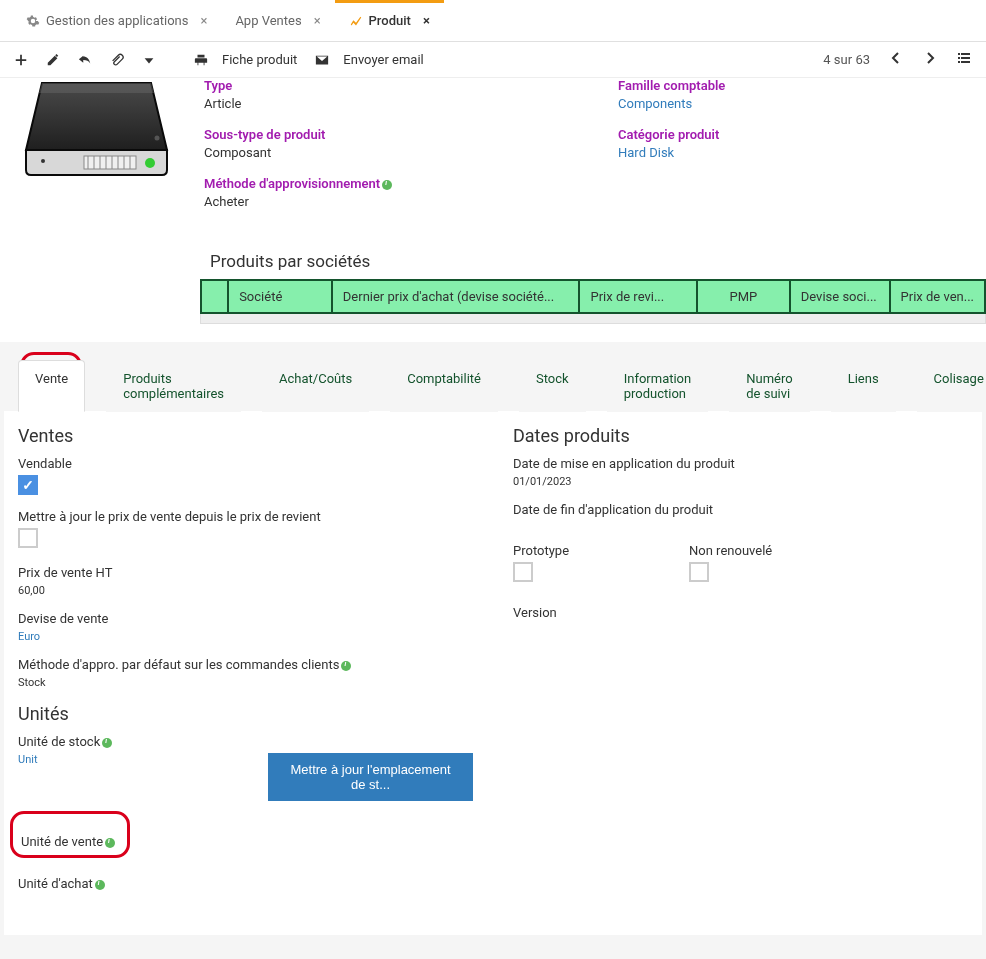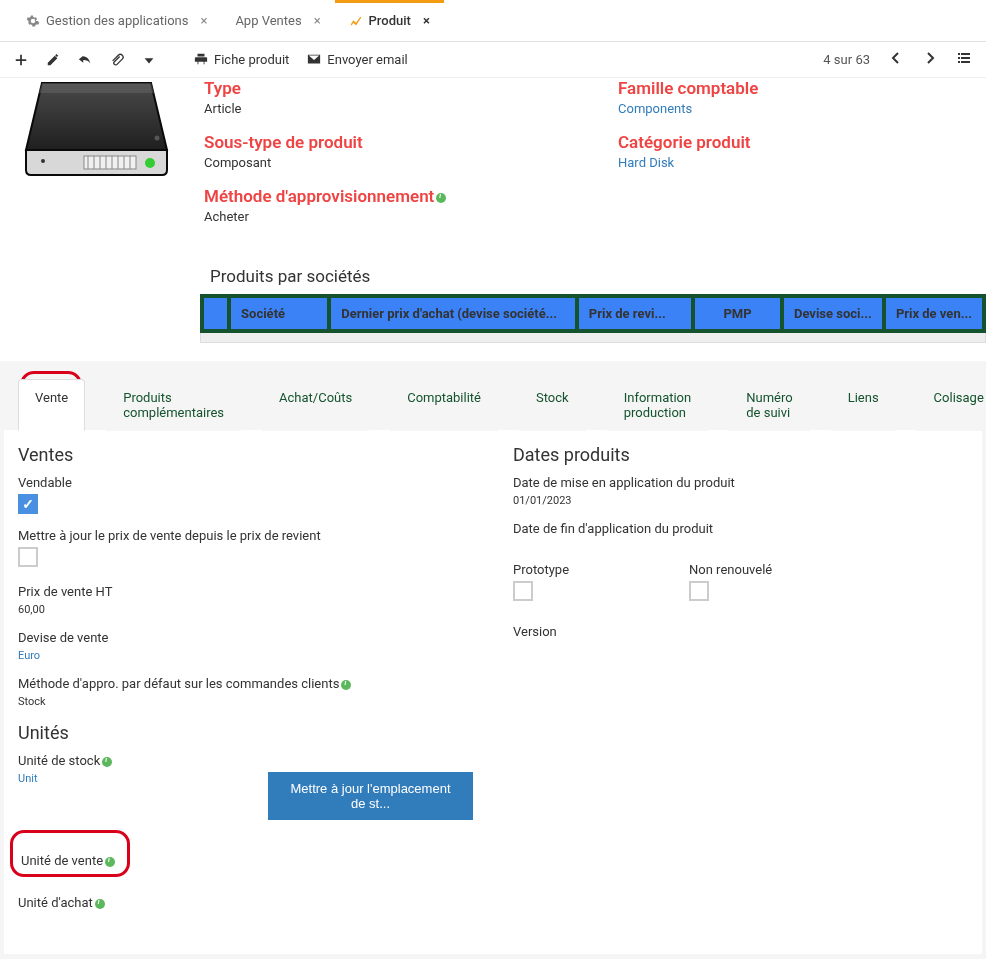--- a/index.html
+++ b/index.html
@@ -57,21 +57,22 @@
     display: flex;
     align-items: center;
     padding: 8px 14px;
     gap: 18px;
     border-bottom: 1px solid #eee;
   }
   .tb-icon {
     color: #333;
     cursor: pointer;
     display:inline-flex;
-    gap:6px;
+    align-items:center;
+    gap:14px;
   }
   .toolbar-right {
     margin-left: auto;
     display: flex;
     align-items: center;
     gap: 18px;
   }
   .pager-text { color: #555; }
   .chev { width:16px;height:16px; cursor:pointer; }
   
@@ -89,23 +90,23 @@
     padding-left: 30px;
     padding-top: 0;
   }
   .row2 {
     display: flex;
     gap: 60px;
   }
   .col { flex: 1; }
   .label {
     font-weight: 600;
-    color: #ef4444;
+    color: #a21caf;
     margin-bottom: 3px;
-    font-size: 17px;
+    font-size: 13px;
   }
   .value {
     color: #333;
     margin-bottom: 16px;
     font-size: 13px;
   }
   .value.link { color: #317cbb; cursor:pointer; }
   .info-dot {
     display: inline-block;
     width: 10px;
@@ -137,25 +138,25 @@
     padding: 0 0 8px 10px;
     font-weight: 400;
   }
   table.grid {
     width: 100%;
     border-collapse: collapse;
     border: 1px solid #ddd;
     font-size: 13px;
   }
   table.grid th {
-    border: 4px solid #14532d;
+    border: 2px solid #14532d;
     padding: 8px 10px;
     text-align: left;
-    background: #3b82f6;
-    font-weight: 700;
+    background: #86efac;
+    font-weight: 400;
     color: #333;
     white-space: nowrap;
     overflow: hidden;
     text-overflow: ellipsis;
   }
   table.grid th:first-child { width: 28px; }
   .table-scrollbar {
     height: 10px;
     background: #eee;
     border: 1px solid #ddd;

